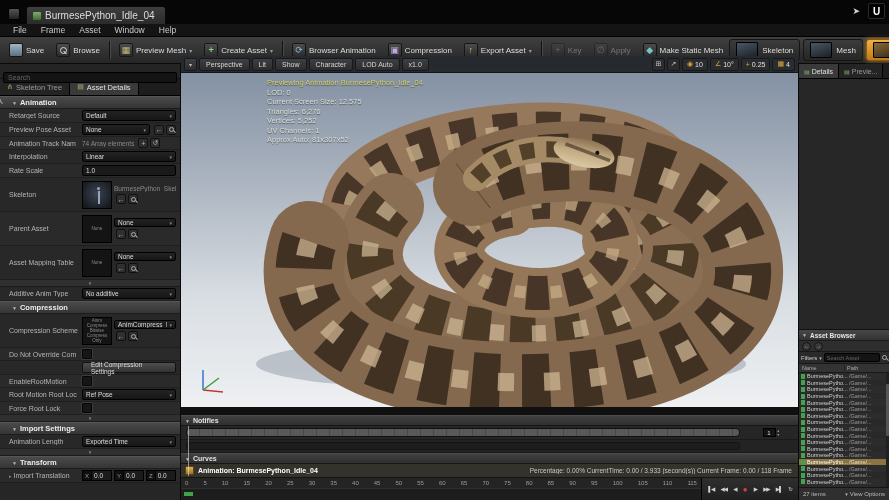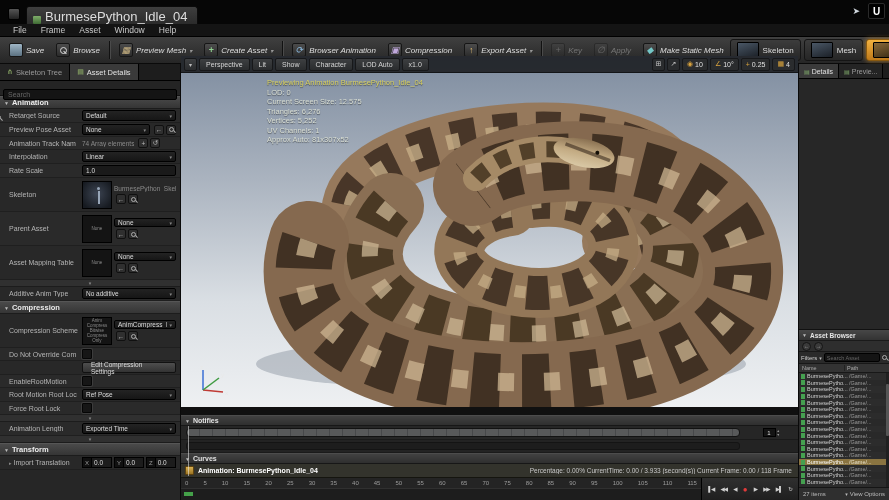--- a/index.html
+++ b/index.html
@@ -4,40 +4,40 @@
 <style>
   * { margin:0; padding:0; box-sizing:border-box; }
   html,body { width:889px; height:500px; overflow:hidden; background:#101010;
     font-family:"Liberation Sans", sans-serif; color:#ccc; }
   #app { position:relative; width:889px; height:500px; }
 
   
   #titlebar { position:absolute; left:0; top:0; width:889px; height:24px; background:#060606; }
   .app-icon { position:absolute; left:8px; top:8px; width:12px; height:12px; background:linear-gradient(#555,#222);
     border:1px solid #000; border-radius:2px; }
-  .doc-tab { position:absolute; left:26px; top:6px; height:18px; padding:0 10px 0 6px; display:flex; align-items:flex-end; gap:4px;
+  .doc-tab { position:absolute; left:26px; top:6px; height:18px; padding:0 10px 0 6px; display:flex; align-items:center; gap:4px;
     background:linear-gradient(#3e3e3e,#2b2b2b); border:1px solid #0a0a0a; border-bottom:none; border-radius:3px 3px 0 0;
-    font-size:13px; color:#ddd; }
+    font-size:10px; color:#ddd; }
   .tab-icon { width:8px; height:8px; background:linear-gradient(#7fae6a,#3f6b34); border-radius:1px; }
   .tb-right { position:absolute; right:4px; top:3px; display:flex; align-items:center; gap:8px; }
   .feedback-glyph { color:#cfd6dd; font-size:9px; }
   .u-logo { width:17px; height:16px; background:#000; border:1px solid #2a2a2a; color:#fff; font-weight:bold;
     font-size:10px; display:flex; align-items:center; justify-content:center; border-radius:2px; }
 
   
   #menubar { position:absolute; left:0; top:24px; width:889px; height:13px; background:#141414; display:flex;
     align-items:center; padding-left:6px; border-bottom:1px solid #000; }
   .menu-item { font-size:8.5px; color:#c9c9c9; padding:0 7px; height:100%; display:flex; align-items:center; }
 
   
   #toolbar { position:absolute; left:0; top:37px; width:889px; height:27px;
     background:linear-gradient(#404040,#262626); border-bottom:1px solid #0a0a0a; display:flex; align-items:center; }
   #tb-left { display:flex; align-items:center; height:100%; padding-left:3px; }
   #tb-modes { margin-left:auto; display:flex; align-items:center; gap:3px; padding-right:8px; }
-  .tb-btn { display:flex; align-items:center; gap:3px; padding:0 6px; height:22px; border-radius:2px;font-style:italic; }
+  .tb-btn { display:flex; align-items:center; gap:3px; padding:0 6px; height:22px; border-radius:2px; }
   .tb-disabled { opacity:.38; }
   .tb-icon { width:14px; height:14px; border-radius:2px; display:flex; align-items:center; justify-content:center;
     font-size:9px; background:linear-gradient(#4c4c4c,#2c2c2c); border:1px solid #161616; color:#bbb; }
   .ic-save { background:linear-gradient(#9fb6c6,#5c7282); color:#15232e; }
   .ic-browse { position:relative; }
   .ic-browse::before { content:""; width:5px; height:5px; border:1px solid #d8d8d8; border-radius:50%; position:absolute; left:3px; top:3px; }
   .ic-browse::after { content:""; width:4px; height:1px; background:#d8d8d8; position:absolute; right:2px; bottom:3px; transform:rotate(45deg); }
   .ic-create-asset { color:#8fd08f; font-weight:bold; }
   .ic-reimport-animation { color:#8ab8dd; }
   .ic-compression { color:#c0a8dd; }
@@ -63,21 +63,21 @@
   .lp-tab-active { background:#3a3a3a; color:#e2e2e2; }
   .lp-tab-icon { font-size:7px; color:#8fae68; }
   #lp-search-row { height:15px; padding:2px 3px; background:#242424; border-bottom:1px solid #111; position:relative; }
   .lp-search { width:100%; height:11px; background:#141414; border:1px solid #000; border-radius:2px; color:#ccc;
     font-size:7px; padding:0 12px 0 4px; outline:none; font-family:"Liberation Sans",sans-serif; }
   .lp-search::placeholder { color:#666; }
   .search-mag { position:absolute; right:7px; top:5px; }
   .mag { display:inline-block; width:5px; height:5px; border:1px solid #aaa; border-radius:50%; position:relative; }
   .mag::after { content:""; position:absolute; width:3px; height:1px; background:#aaa; right:-3px; bottom:-1px; transform:rotate(45deg); }
   #lp-sections { overflow:hidden; }
-  .sec-header { height:13px; display:flex; align-items:center; gap:3px; padding-left:4px;
+  .sec-header { height:13px; display:flex; align-items:center; gap:3px; padding-left:12px;
     background:linear-gradient(#4a4a4a,#353535); border-top:1px solid #565656; border-bottom:1px solid #1c1c1c;
     font-size:7.5px; font-weight:bold; color:#ececec; }
   .sec-arrow { font-size:5px; color:#bbb; }
   .prow { min-height:13px; display:flex; align-items:center; border-bottom:1px solid #1f1f1f; background:#2a2a2a; padding:1px 4px 1px 9px; }
   .prow:nth-child(odd) { background:#282828; }
   .plabel { flex:0 0 73px; font-size:7px; color:#b5b5b5; display:flex; align-items:center; gap:2px;
     white-space:nowrap; overflow:hidden; }
   .exp { font-size:5px; color:#888; }
   .pval { flex:1; display:flex; align-items:center; gap:2px; min-width:0; }
   .dd { flex:1; min-width:0; height:11px; background:linear-gradient(#232323,#161616); border:1px solid #000; border-radius:2px;
@@ -278,34 +278,34 @@
           <div class="mode-thumb"></div>
           <div class="mode-label">Mesh</div>
         </div>
         <div class="mode-btn mode-active">
           <div class="mode-thumb mode-thumb-active"></div>
         </div>
       </div>
   </div>
 
   <div id="left-panel">
+    <div id="lp-search-row">
+      <input class="lp-search" placeholder="Search" style="">
+      <span class="mag search-mag"></span>
+    </div>
     <div id="lp-tabs">
         <div class="lp-tab">
           <span class="lp-tab-icon">⋔</span>
           <span>Skeleton Tree</span>
         </div>
         <div class="lp-tab lp-tab-active">
           <span class="lp-tab-icon">▤</span>
           <span>Asset Details</span>
         </div>
       </div>
-    <div id="lp-search-row">
-      <input class="lp-search" placeholder="Search" style="">
-      <span class="mag search-mag"></span>
-    </div>
     <div id="lp-sections">
         <div class="sec-header">
           <div class="sec-arrow">▼</div>
           <div>Animation</div>
         </div>
         <div class="prow">
           <div class="plabel">
             <span>Retarget Source</span>
           </div>
           <div class="pval">
@@ -491,20 +491,24 @@
         </div>
         <div class="prow">
           <div class="plabel">
             <span>Force Root Lock</span>
           </div>
           <div class="pval">
             <div class="cb"></div>
           </div>
         </div>
         <div class="collapse-strip">▾</div>
+        <div class="sec-header">
+          <div class="sec-arrow">▼</div>
+          <div>Import Settings</div>
+        </div>
         <div class="prow">
           <div class="plabel">
             <span>Animation Length</span>
           </div>
           <div class="pval">
             <div class="dd">
               <div class="dd-text">Exported Time</div>
               <div class="dd-caret">▾</div>
             </div>
           </div>

